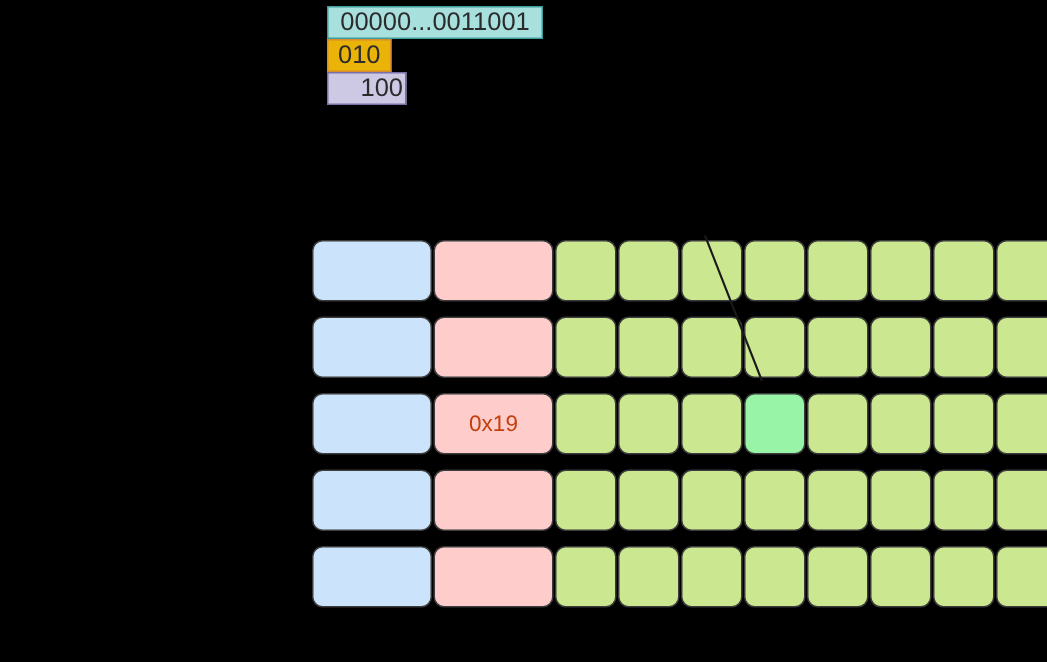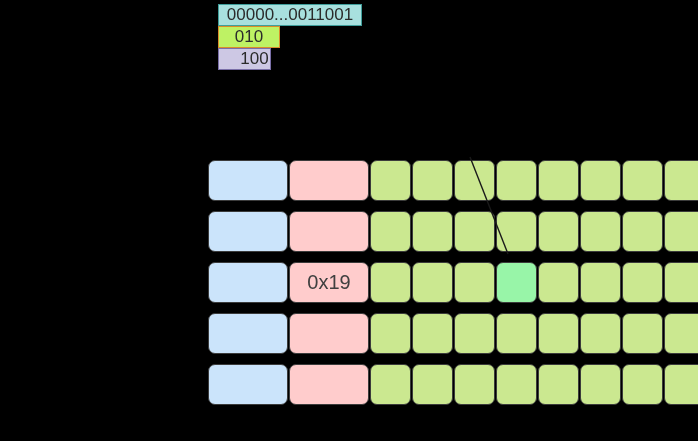--- a/index.html
+++ b/index.html
@@ -33,22 +33,22 @@
     color: #2b2b2b;
     letter-spacing: 0px;
     box-sizing: border-box;
   }
   .addr-seg.tag {
     width: 144px;
     background: #a8e0de;
     border: 1px solid #3f9e9b;
   }
   .addr-seg.index {
-    width: 62px;
-    background: #bef264;
+    width: 43px;
+    background: #eab308;
     border: 1px solid #d98c2b;
   }
   .addr-seg.offset {
     width: 53px;
     background: #cdc8e4;
     border: 1px solid #7a6fa8;
     padding-left: 20px;
   }
 
   
@@ -66,22 +66,22 @@
   .cache-row:last-child { margin-bottom: 0; }
 
   .cell {
     box-sizing: border-box;
     height: 41px;
     border: 1px solid #3b3b3b;
     border-radius: 7px;
     display: flex;
     align-items: center;
     justify-content: center;
-    font-size: 20px;
-    color: #404040;
+    font-size: 15px;
+    color: #c2410c;
     margin-right: 1px;
   }
   .cell.valid    { width: 80px; background: #cbe4fb; }
   .cell.tagcell  { width: 80px; background: #ffcccc; }
   .cell.datacell { width: 41px; background: #cbe890; }
   .cell.datacell.highlight { background: #98f5a8; }
 
   
   #pointer-line {
     position: absolute;

